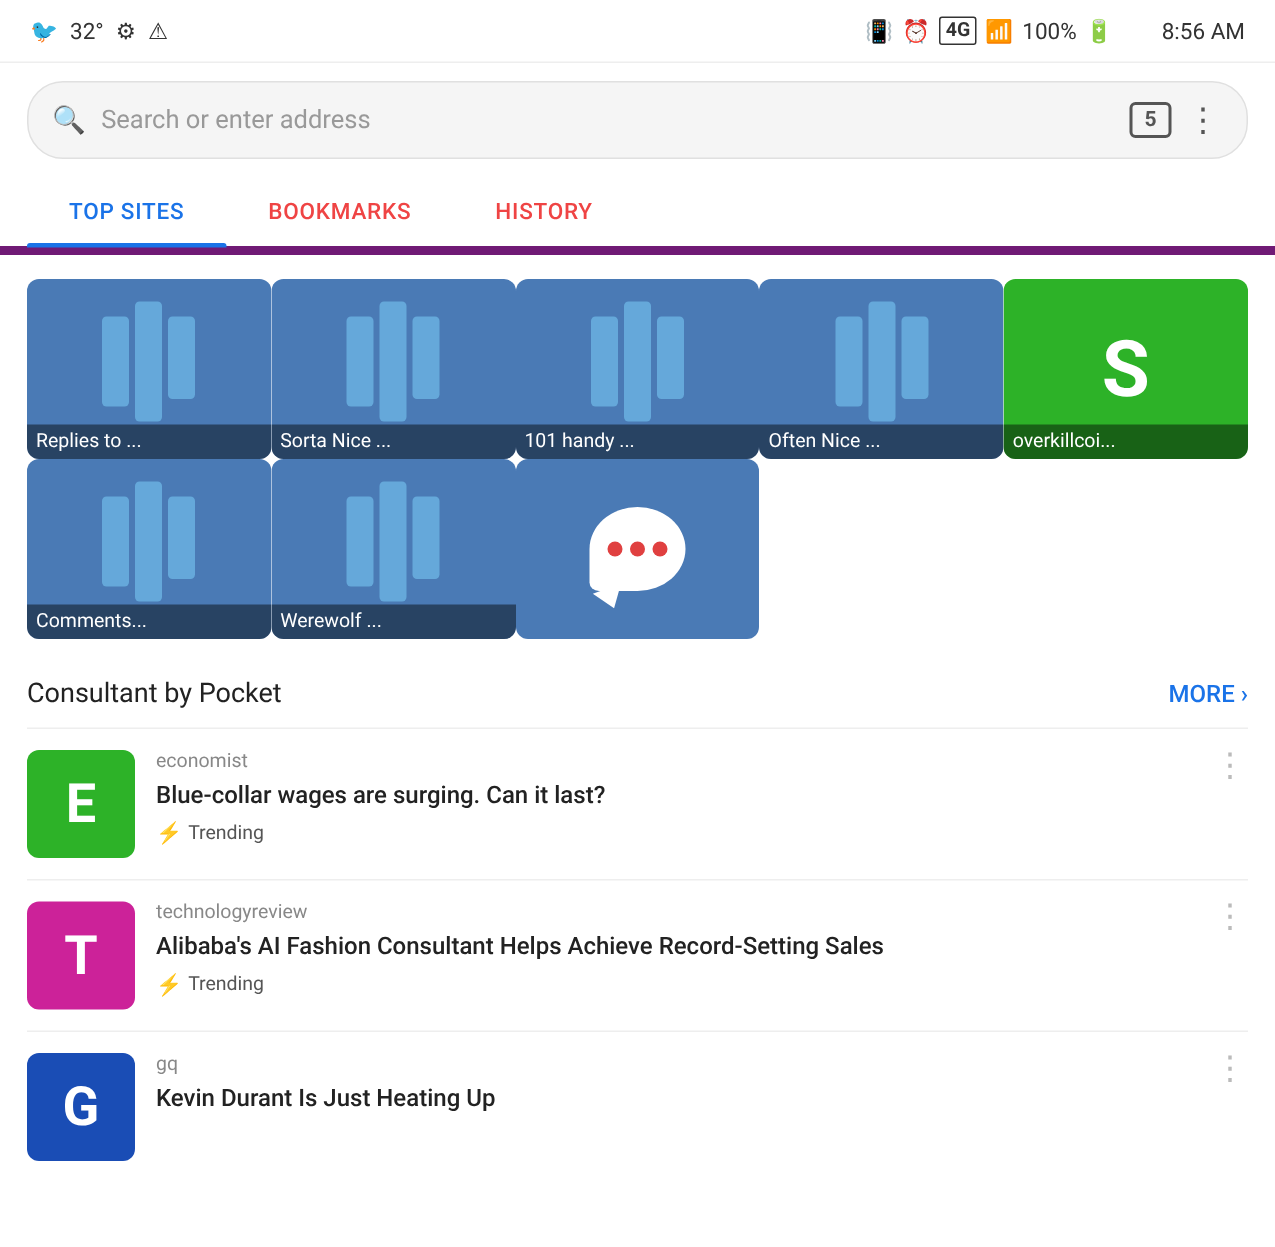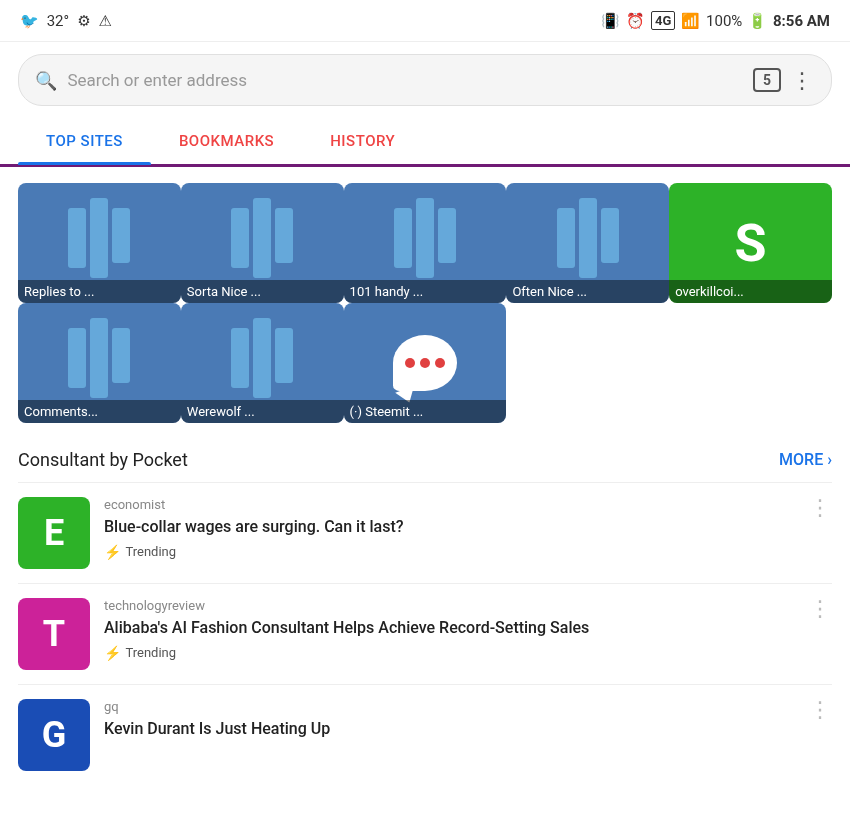--- a/index.html
+++ b/index.html
@@ -75,21 +75,21 @@
 
     .more-icon {
       font-size: 22px;
       color: #555;
       letter-spacing: 2px;
     }
 
     
     .tabs {
       display: flex;
-      border-bottom: 3px solid #701a75;
+      border-bottom: 6px solid #701a75;
       padding: 0 18px;
     }
 
     .tab {
       padding: 14px 28px;
       font-size: 15px;
       color: #ef4444;
       cursor: pointer;
       position: relative;
       font-weight: 500;
@@ -322,21 +322,21 @@
     <span>⚙</span>
     <span>⚠</span>
   </div>
   <div class="status-right">
     <span>📳</span>
     <span>⏰</span>
     <span style="font-size:13px;font-weight:bold;border:1px solid #333;padding:1px 3px;border-radius:2px;">4G</span>
     <span>📶</span>
     <span>100%</span>
     <span>🔋</span>
-    <span style="font-weight:700;">8:56 AM</span>
+    <span style="font-weight:400;margin-left:26px;">8:56 AM</span>
   </div>
 </div>
 
 <div class="search-bar">
   <span class="search-icon">🔍</span>
   <span class="search-text">Search or enter address</span>
   <span class="tab-count-badge">5</span>
   <span class="more-icon">⋮</span>
 </div>
 
@@ -430,21 +430,20 @@
   <div class="site-tile">
     <div class="site-tile-bg rocket-bg" style="background:#4a7ab5;">
       <div class="rocket-bubble">
         <div class="rocket-dots">
           <div class="dot"></div>
           <div class="dot"></div>
           <div class="dot"></div>
         </div>
       </div>
     </div>
-    <div class="site-tile-label">(·) Steemit ...</div>
   </div>
 
 </div>
 
 <div class="recommended-header">
   <span class="recommended-title">Consultant by Pocket</span>
   <span class="more-link">
     <span>MORE</span>
     <span>›</span>
   </span>

